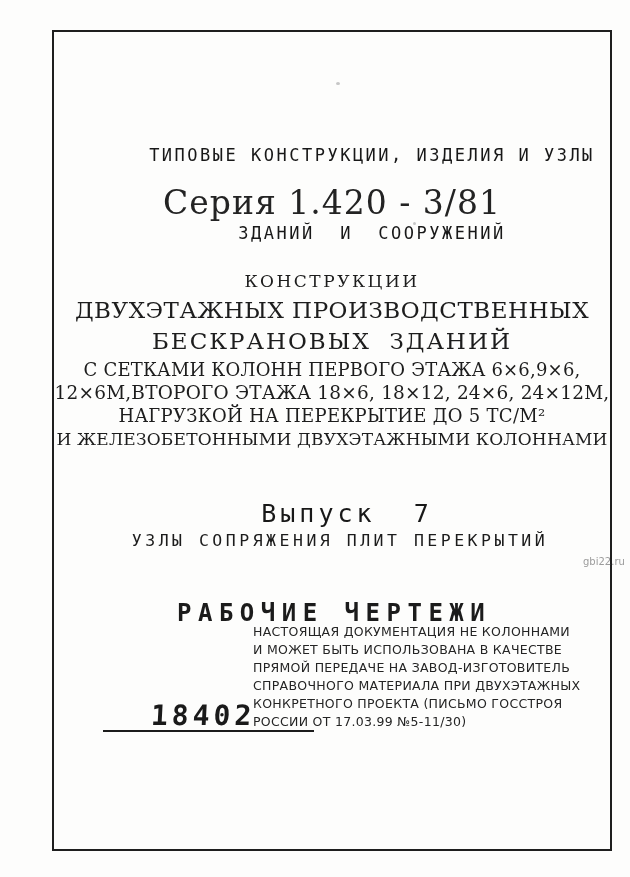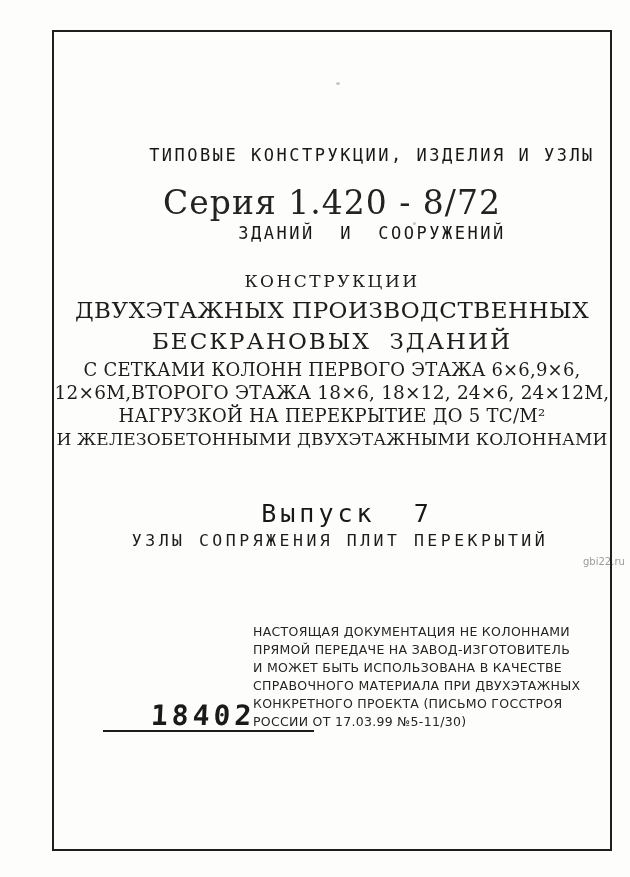--- a/index.html
+++ b/index.html
@@ -75,42 +75,43 @@
 
 <div class="page">
 
   <div class="frame"></div>
 
   <div class="header">
     <div>ТИПОВЫЕ КОНСТРУКЦИИ, ИЗДЕЛИЯ И УЗЛЫ</div>
     <div>ЗДАНИЙ  И  СООРУЖЕНИЙ</div>
   </div>
 
-  <div class="series">Серия 1.420 - 8/72</div>
+  <div class="series">Серия 1.420 - 3/81</div>
 
   <div class="title-block">
     <div class="t1">КОНСТРУКЦИИ</div>
     <div class="t2">ДВУХЭТАЖНЫХ ПРОИЗВОДСТВЕННЫХ</div>
     <div class="t3">БЕСКРАНОВЫХ  ЗДАНИЙ</div>
     <div class="t4">С СЕТКАМИ КОЛОНН ПЕРВОГО ЭТАЖА 6×6,9×6,</div>
     <div class="t5">12×6М,ВТОРОГО ЭТАЖА 18×6, 18×12, 24×6, 24×12М,</div>
     <div class="t6">НАГРУЗКОЙ НА ПЕРЕКРЫТИЕ ДО 5 ТС/М²</div>
     <div class="t7">И ЖЕЛЕЗОБЕТОННЫМИ ДВУХЭТАЖНЫМИ КОЛОННАМИ</div>
   </div>
 
   <div class="issue">Выпуск  7</div>
   <div class="issue-sub">УЗЛЫ СОПРЯЖЕНИЯ ПЛИТ ПЕРЕКРЫТИЙ</div>
 
   <div class="watermark">gbi22.ru</div>
 
+  <div class="working">РАБОЧИЕ ЧЕРТЕЖИ</div>
 
   <div class="note">
     <div>НАСТОЯЩАЯ ДОКУМЕНТАЦИЯ НЕ КОЛОННАМИ</div>
+    <div>И МОЖЕТ БЫТЬ ИСПОЛЬЗОВАНА В КАЧЕСТВЕ</div>
     <div>ПРЯМОЙ ПЕРЕДАЧЕ НА ЗАВОД-ИЗГОТОВИТЕЛЬ</div>
-    <div>И МОЖЕТ БЫТЬ ИСПОЛЬЗОВАНА В КАЧЕСТВЕ</div>
     <div>СПРАВОЧНОГО МАТЕРИАЛА ПРИ ДВУХЭТАЖНЫХ</div>
     <div>КОНКРЕТНОГО ПРОЕКТА (ПИСЬМО ГОССТРОЯ</div>
     <div>РОССИИ ОТ 17.03.99 №5-11/30)</div>
   </div>
 
   <div class="stamp">18402</div>
   <div class="stamp-underline"></div>
 
   <div class="speck speck-1"></div>
   <div class="speck speck-2"></div>

